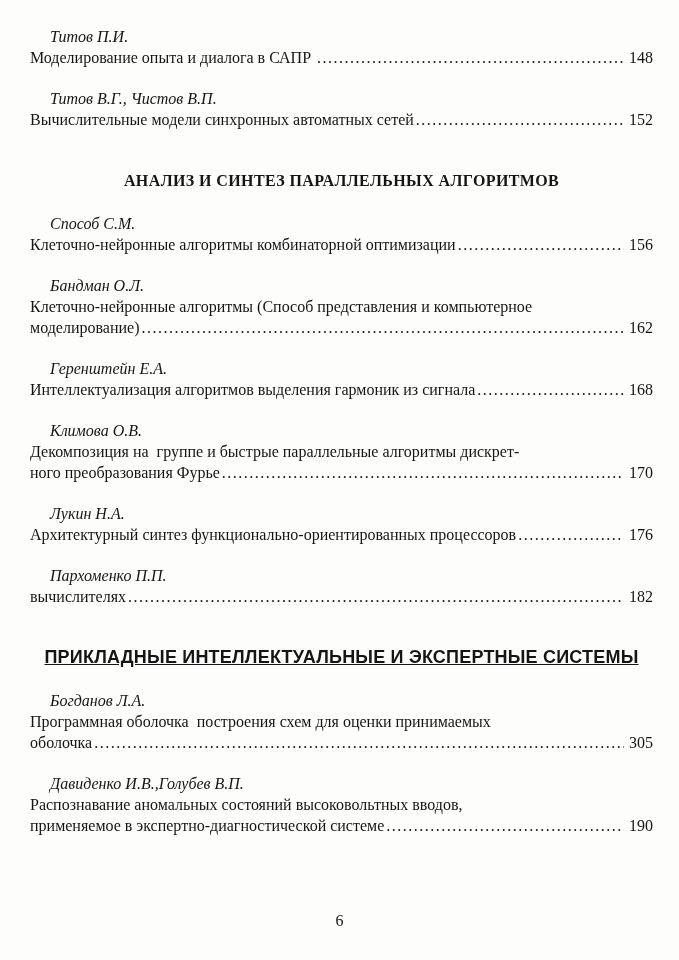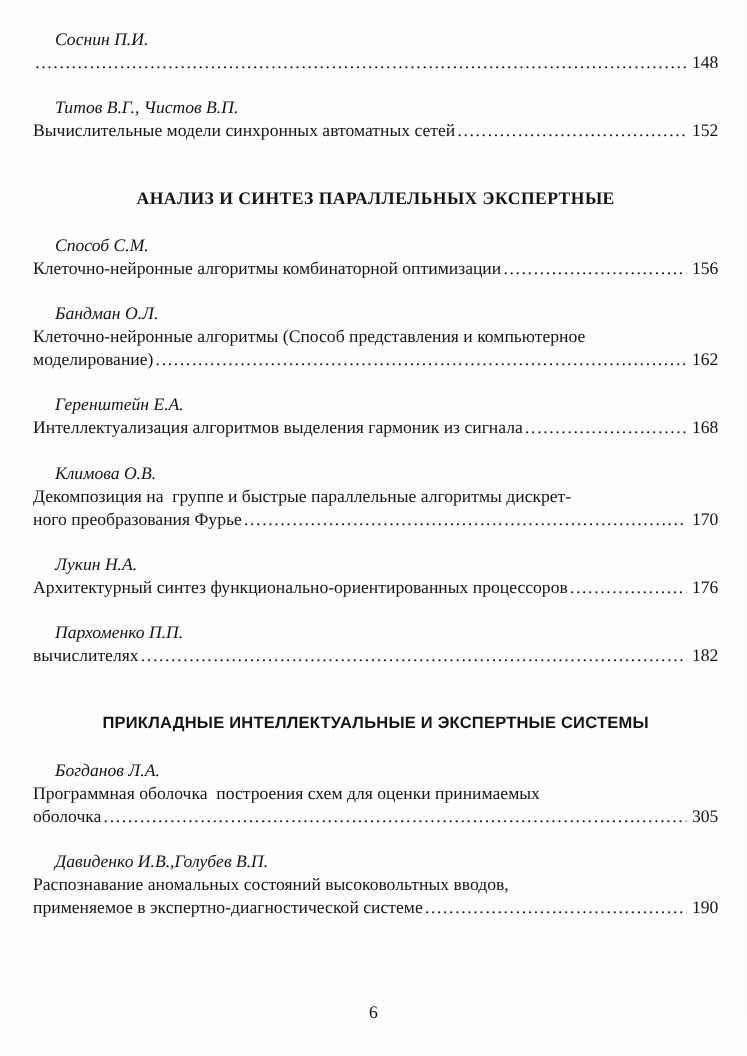--- a/index.html
+++ b/index.html
@@ -55,59 +55,61 @@
   .heading {
     text-align: center;
     font-weight: bold;
     font-size: 16px;
     line-height: 21px;
     letter-spacing: 0.4px;
     margin: 40px 0 22px 0;
   }
   .heading.sans {
     font-family: "Liberation Sans", sans-serif;
-    font-size: 15px;
+    font-size: 18px;
     letter-spacing: 0.2px;
+    text-decoration: underline;
   }
   .footer {
     position: absolute;
     left: 0;
     right: 0;
     bottom: 30px;
     text-align: center;
     font-size: 16px;
   }
 </style>
 </head>
 <body>
 
 <div class="page">
   <div>
   <div class="entry">
-    <div class="author">Соснин П.И.</div>
-    <div class="title-block">
-          <div class="leader-row">
+    <div class="author">Титов П.И.</div>
+    <div class="title-block">
+          <div class="leader-row">
+            <span class="tl-text">Моделирование опыта и диалога в САПР </span>
             <span class="dots"></span>
             <span class="pg">148</span>
           </div>
         </div>
   </div>
 
   <div class="entry">
     <div class="author">Титов В.Г., Чистов В.П.</div>
     <div class="title-block">
           <div class="leader-row">
             <span class="tl-text">Вычислительные модели синхронных автоматных сетей</span>
             <span class="dots"></span>
             <span class="pg">152</span>
           </div>
         </div>
   </div>
 
-  <div class="heading">АНАЛИЗ И СИНТЕЗ ПАРАЛЛЕЛЬНЫХ ЭКСПЕРТНЫЕ</div>
+  <div class="heading">АНАЛИЗ И СИНТЕЗ ПАРАЛЛЕЛЬНЫХ АЛГОРИТМОВ</div>
 
   <div class="entry">
     <div class="author">Способ С.М.</div>
     <div class="title-block">
           <div class="leader-row">
             <span class="tl-text">Клеточно-нейронные алгоритмы комбинаторной оптимизации</span>
             <span class="dots"></span>
             <span class="pg">156</span>
           </div>
         </div>

